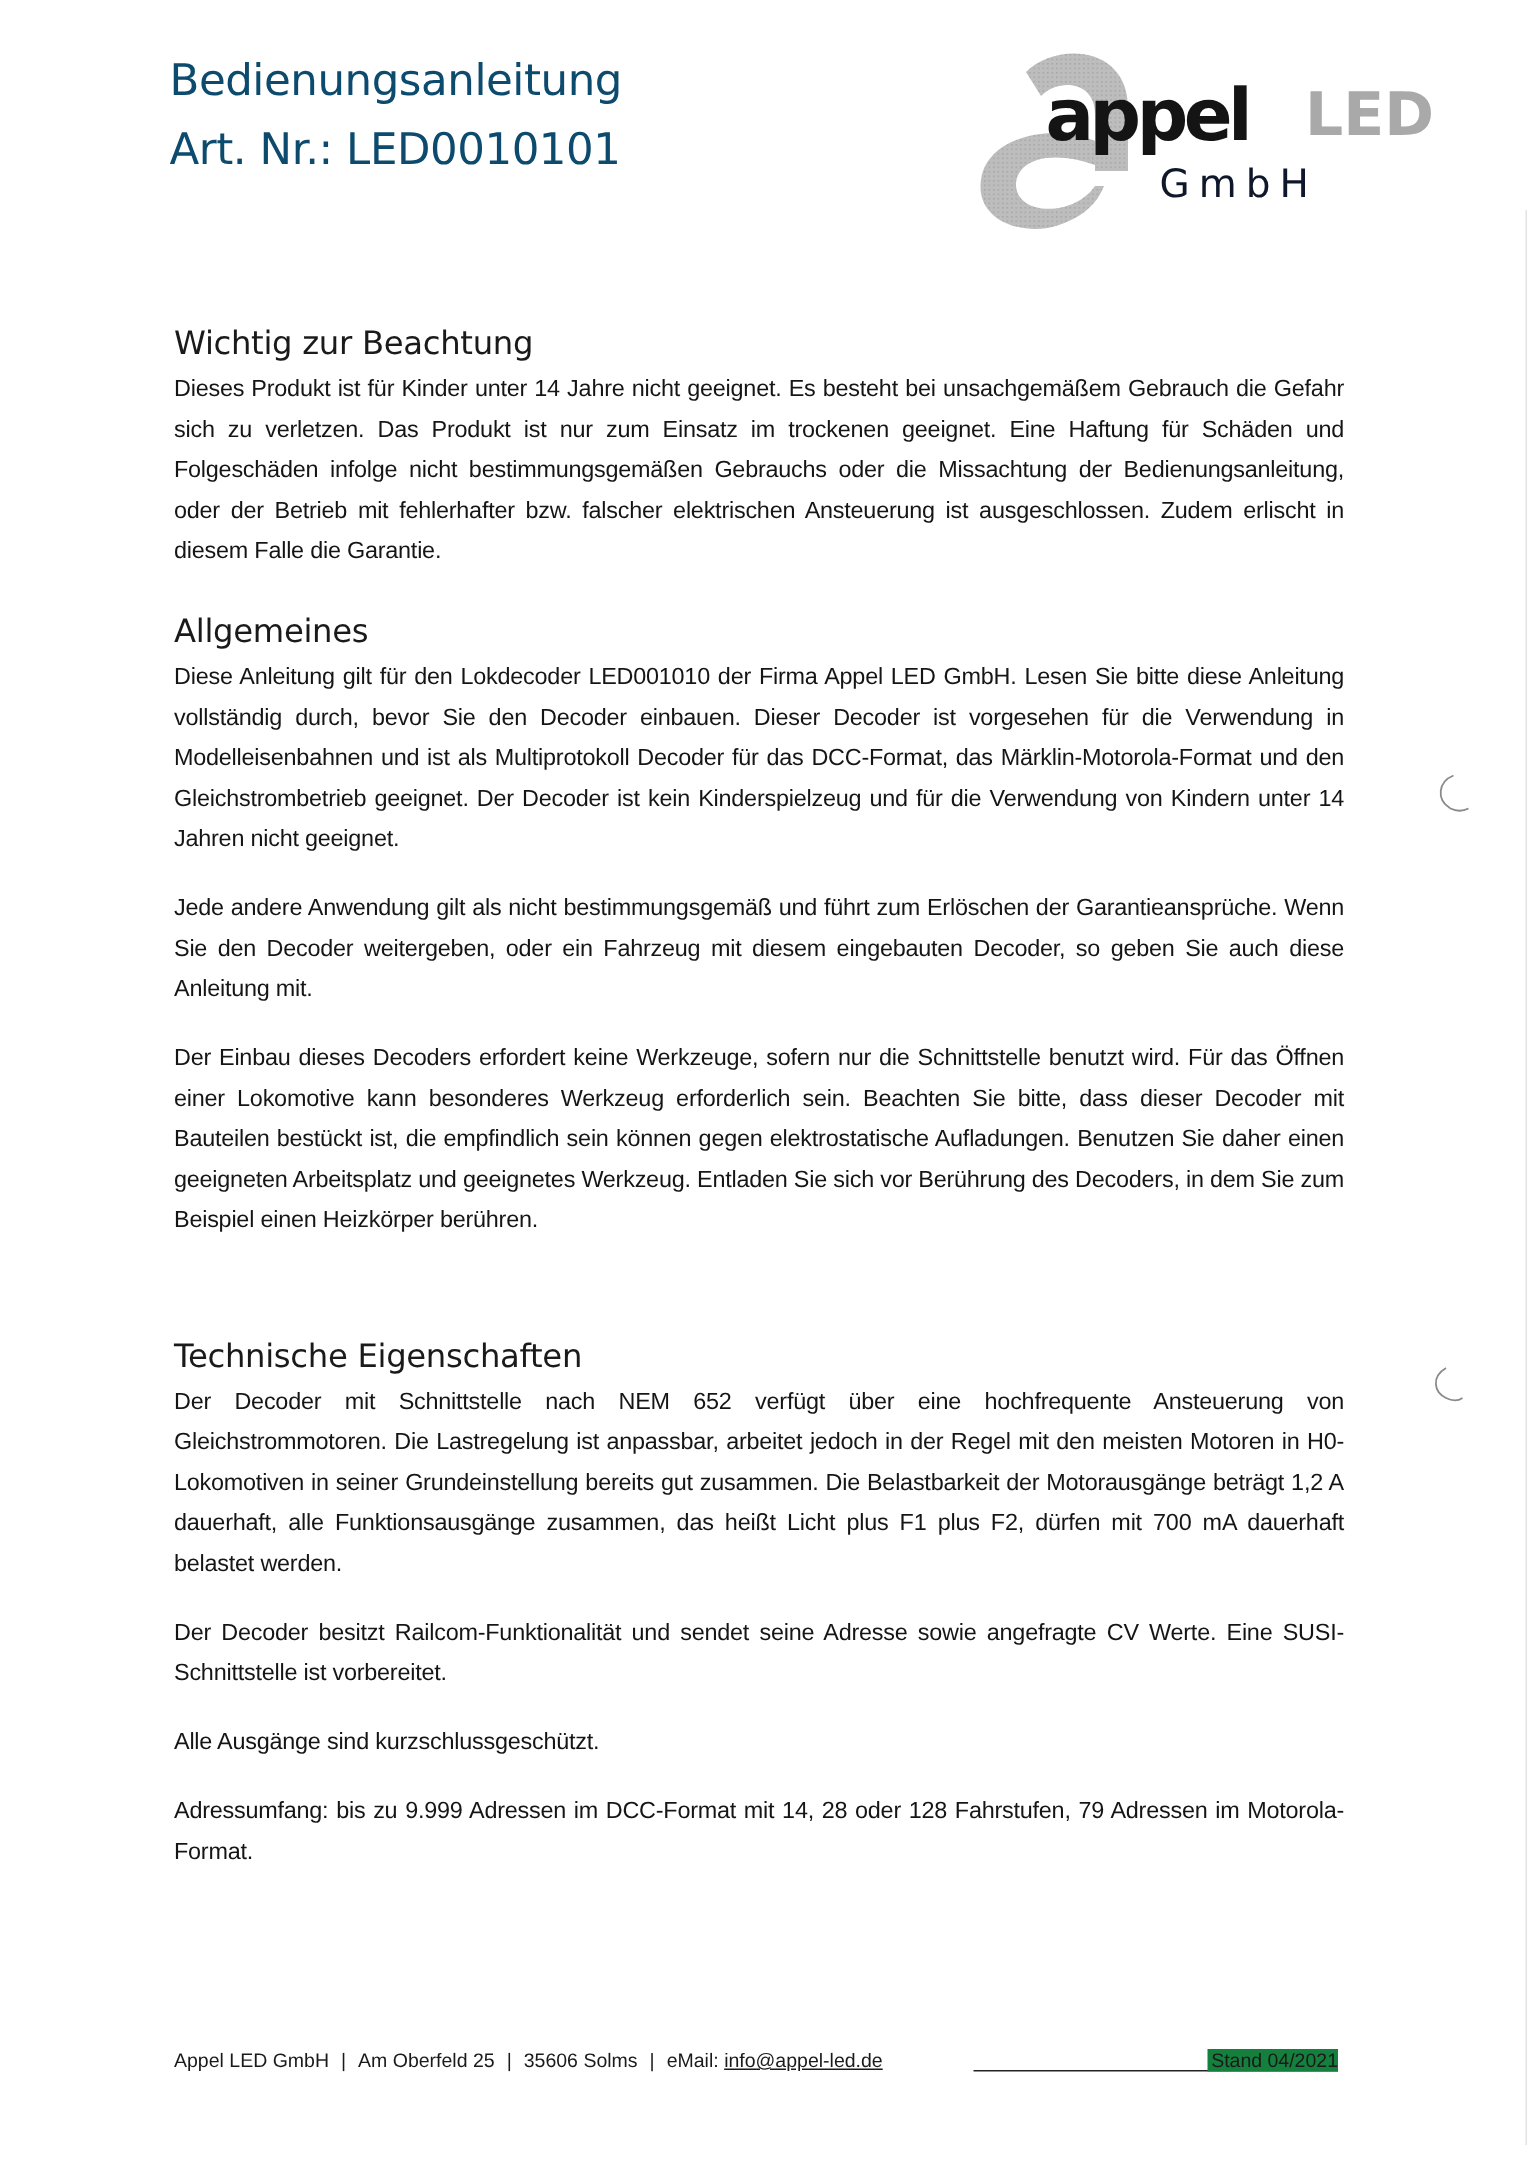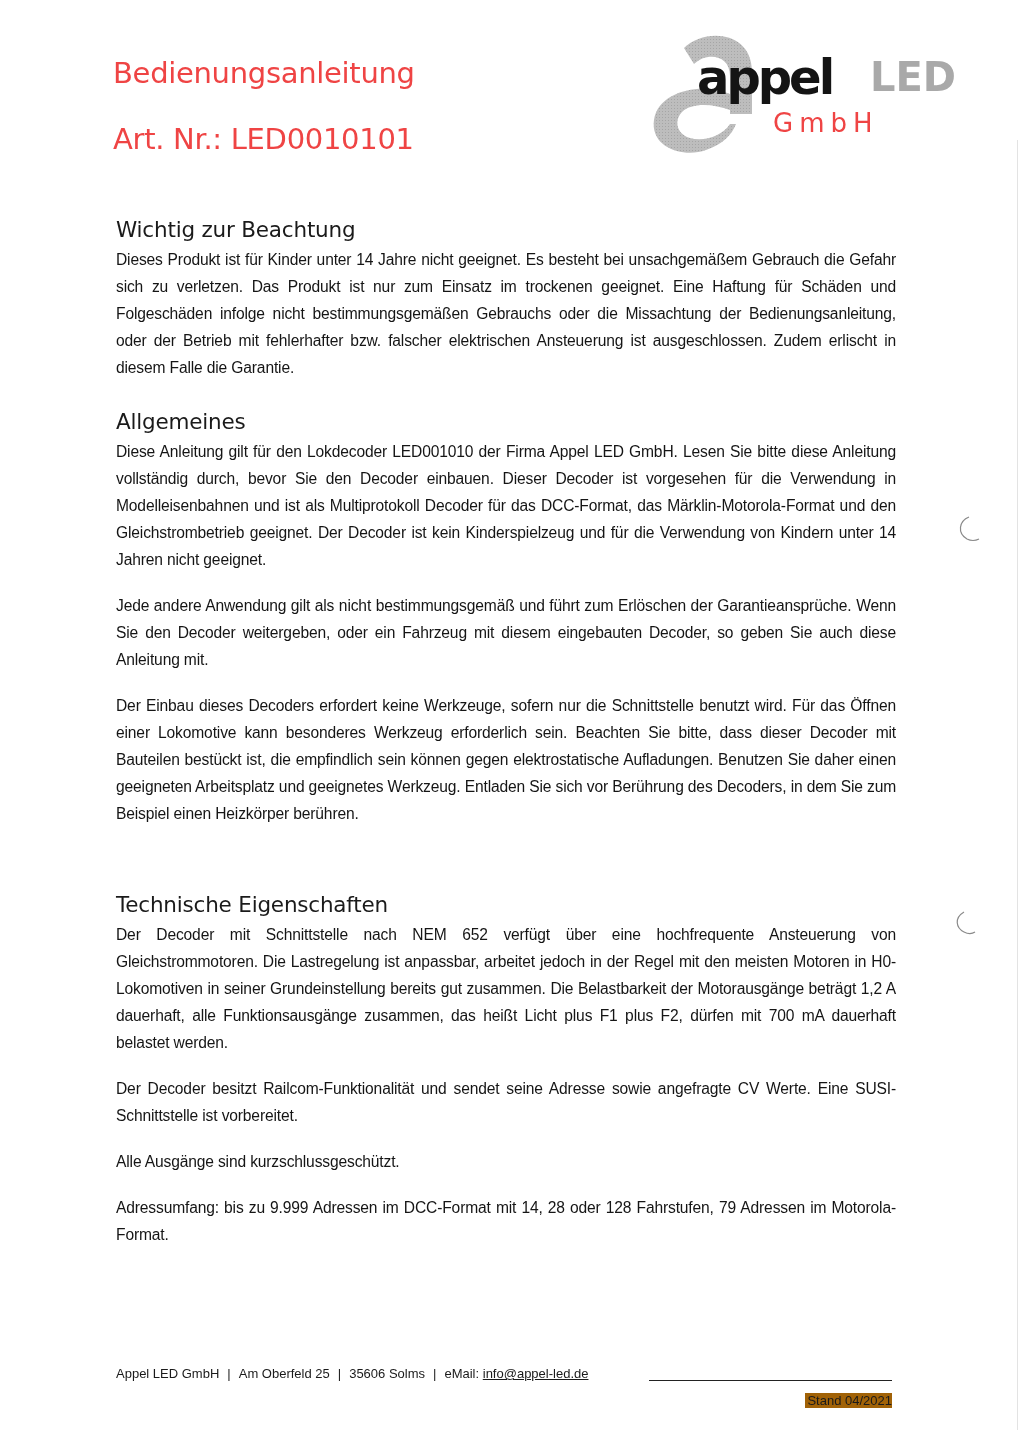--- a/index.html
+++ b/index.html
@@ -4,37 +4,37 @@
   <style>
     html, body { margin: 0; padding: 0; background: #ffffff; }
     body {
       width: 1024px; height: 1454px; position: relative; overflow: hidden;
       font-family: "Liberation Sans", sans-serif; color: #151515;
     }
     .page { position: absolute; left: 0; top: 0; width: 1024px; height: 1454px; }
     .title-block { position: absolute; left: 113px; top: 30px; }
     .title-line {
       font-family: "DejaVu Sans", sans-serif; font-size: 29px; line-height: 46px;
-      letter-spacing: -0.3px; color: #ef4444; white-space: nowrap; margin-top: 20px;
+      letter-spacing: -0.3px; color: #0c4a6e; white-space: nowrap;
     }
     .logo { position: absolute; left: 640px; top: 20px; width: 360px; height: 140px; }
     .logo-a {
       position: absolute; left: 4px; top: 4px; width: 110px; height: 132px;
     }
     .logo-appel {
       position: absolute; left: 57px; top: 22px; font-family: "DejaVu Sans", sans-serif;
       font-weight: bold; font-size: 48px; letter-spacing: -3px; color: #141414; line-height: 70px;
     }
     .logo-led {
       position: absolute; left: 230px; top: 22px; font-family: "DejaVu Sans", sans-serif;
       font-weight: bold; font-size: 40px; letter-spacing: 0px; color: #a9a9a9; line-height: 70px;
     }
     .logo-gmbh {
       position: absolute; left: 133px; top: 86px; font-family: "DejaVu Sans", sans-serif;
-      font-size: 26px; letter-spacing: 6px; color: #ef4444; line-height: 34px;
+      font-size: 26px; letter-spacing: 6px; color: #0f172a; line-height: 34px;
     }
     .section { position: absolute; left: 116px; width: 780px; margin-top: 24px; }
     .h2 {
       font-family: "DejaVu Sans", sans-serif; font-size: 21.5px; line-height: 30px;
       color: #1a1a1a; margin: 0; font-weight: normal; letter-spacing: -0.2px;
     }
     .para {
       font-family: Liberation Sans, sans-serif; font-size: 15.6px; line-height: 27px;
       margin: 0; text-align: justify; color: #151515; letter-spacing: -0.15px;
     }
@@ -43,21 +43,21 @@
       position: absolute; left: 116px; top: 1366px; width: 776px; height: 20px;
       font-family: "Liberation Sans", sans-serif; font-size: 13px; color: #1a1a1a;
       white-space: nowrap;
     }
     .footer span { display: inline-block; }
     .footer .sep { margin: 0 8px; }
     .footer .email { text-decoration: underline; text-align: right; }
     .footer .rule {
       position: absolute; left: 533px; right: 0; top: 14px; border-bottom: 1px solid #222;
     }
-    .footer .stand { position: absolute; right: 0; top: 0; background: #a16207; padding-left: 2px; margin-top: 27px; }
+    .footer .stand { position: absolute; right: 0; top: 0; background: #15803d; padding-left: 2px; }
     .scan-mark { position: absolute; }
     .edge-line { position: absolute; right: 6px; width: 1px; background: #e3e3e3; }
   </style>
 </head>
 <body>
 
 <div class="page">
 
   <div class="title-block">
     <div class="title-line">Bedienungsanleitung</div>

